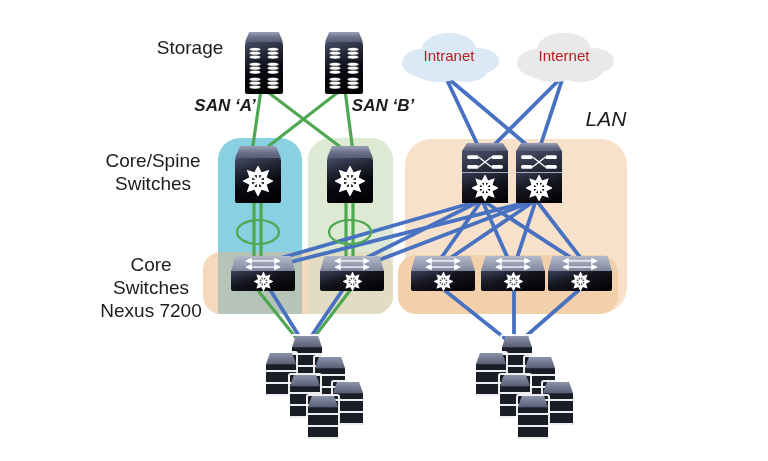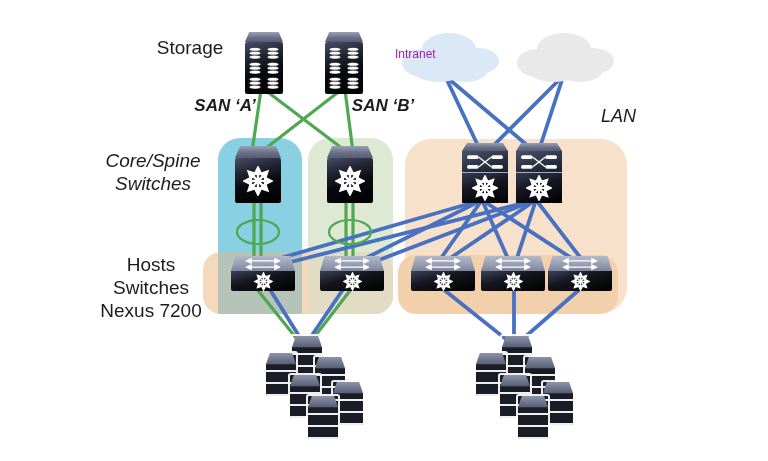--- a/index.html
+++ b/index.html
@@ -44,39 +44,39 @@
   
   .edge-sw { width:64px; height:35px; }
   .edge-sw .top { height:15px; clip-path:polygon(7% 0, 93% 0, 100% 100%, 0 100%);
                   background:linear-gradient(180deg,#b3b9c9 0%,#9097ac 70%,#7d8499 100%);
                   display:flex; align-items:center; justify-content:center; }
   .edge-sw .front { height:20px; background:linear-gradient(165deg,#3b415a 0%,#15161f 40%,#000 100%);
                     border-radius:0 0 2px 2px; display:flex; align-items:center; justify-content:center; }
   
   .cloud { position:absolute; z-index:3; width:108px; height:58px; }
   .cloud svg { position:absolute; inset:0; }
-  .cloud .cloud-label { position:absolute; left:0; right:0; top:20px; 
-                        font-size:12px; color:#a21caf; }
+  .cloud .cloud-label { position:absolute; left:0; right:0; top:20px; text-align:center;
+                        font-size:15px; color:#b91c1c; }
   
   .host-cluster { position:absolute; z-index:3; width:100px; height:104px; }
   .tower { position:absolute; width:30px; height:42px; box-shadow:0 0 0 2px rgba(255,255,255,0.92); border-radius:1px; }
   .tower .t-cap { height:11px; clip-path:polygon(13% 0, 87% 0, 100% 100%, 0 100%);
                   background:linear-gradient(180deg,#8d93a8 0%,#595f76 100%); }
   .tower .t-body { height:31px;
                    background:repeating-linear-gradient(180deg,#1a1c26 0 5px,#eceef2 5px 7px,#1a1c26 7px 12px);
                    background-color:#1a1c26; border-radius:0 0 1px 1px;
                    border-top:1px solid #2c2f3e; }
   
   .lbl { position:absolute; z-index:4; text-align:center; line-height:1.22; }
   .lbl-storage { left:148px; top:36px; width:84px; font-size:19px; }
   .lbl-san { font-style:italic; font-weight:600; font-size:17px; width:70px; }
   .lbl-san-a { left:190px; top:96px; }
   .lbl-san-b { left:348px; top:96px; }
-  .lbl-lan { left:576px; top:106px; width:60px; font-style:italic; font-size:18px;text-align:right; }
-  .lbl-core { left:92px; top:149px; width:122px; font-size:19px;font-style:italic; }
+  .lbl-lan { left:576px; top:106px; width:60px; font-style:italic; font-size:21px; }
+  .lbl-core { left:92px; top:149px; width:122px; font-size:19px; }
   .lbl-edge { left:84px; top:253px; width:134px; font-size:19px; }
   .lbl-hosts { left:183px; top:371px; width:62px; font-size:19px; }
 </style>
 </head>
 <body>
 
 <div class="canvas">
 
   <svg width="0" height="0" style="position:absolute">
     <defs>
@@ -245,20 +245,21 @@
   <div class="cloud" style="left:510px; top:27px;">
     <svg viewBox="0 0 108 58">
       <g fill="#e9e9ea">
         <ellipse cx="28" cy="36" rx="21" ry="14"></ellipse>
           <ellipse cx="54" cy="22" rx="27" ry="16"></ellipse>
         <ellipse cx="83" cy="34" rx="21" ry="13"></ellipse>
           <ellipse cx="44" cy="42" rx="27" ry="13"></ellipse>
         <ellipse cx="70" cy="43" rx="23" ry="12"></ellipse>
       </g>
     </svg>
+    <span class="cloud-label">Internet</span>
   </div>
 
   <div class="dev san-core" style="left:235px; top:146px;">
     <div class="cap"></div>
     <div class="face">
       <svg width="30" height="30" viewBox="0 0 100 100">
           <use href="#star8"></use>
         </svg>
     </div>
   </div>
@@ -414,18 +415,18 @@
 
   <div class="lbl lbl-storage">Storage</div>
   <div class="lbl lbl-san lbl-san-b">SAN ‘B’</div>
   <div class="lbl lbl-san lbl-san-a">SAN ‘A’</div>
   <div class="lbl lbl-lan">LAN</div>
   <div class="lbl lbl-core">
     <span>Core/Spine</span><br>
     <span>Switches</span>
   </div>
   <div class="lbl lbl-edge">
-    <span>Hosts</span><br>
+    <span>Core</span><br>
     <span>Switches</span><br>
     <span>Nexus 7200</span>
   </div>
 
 </div>
 
 </body></html>

